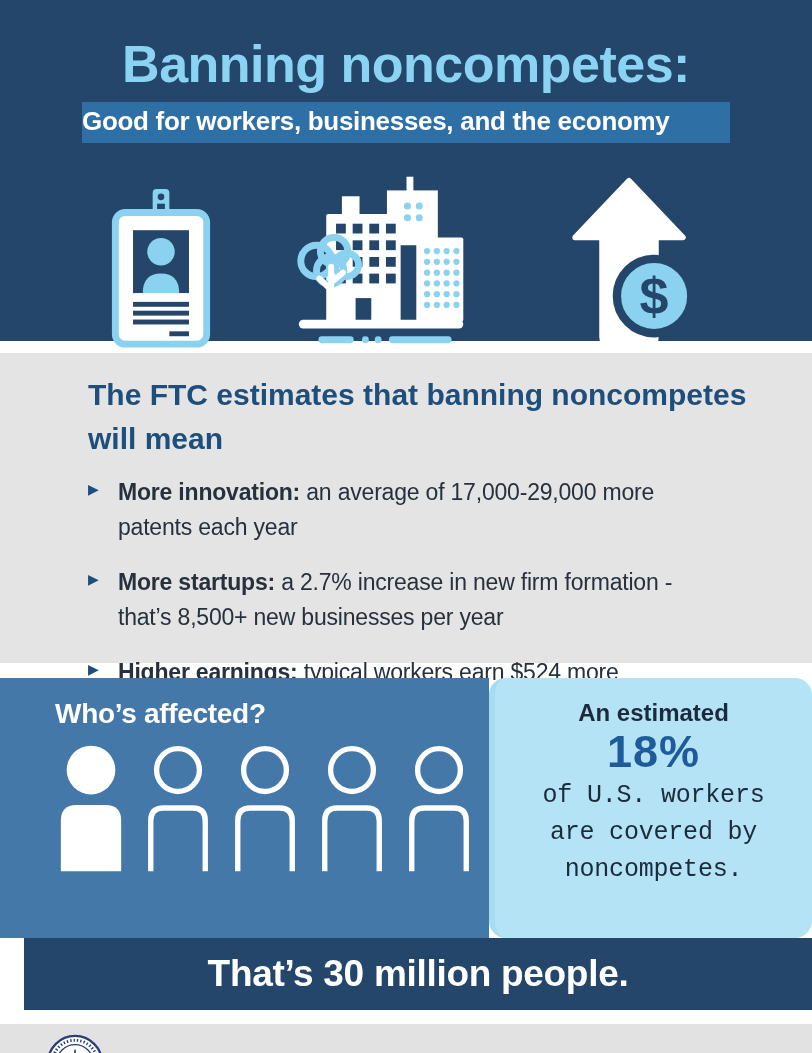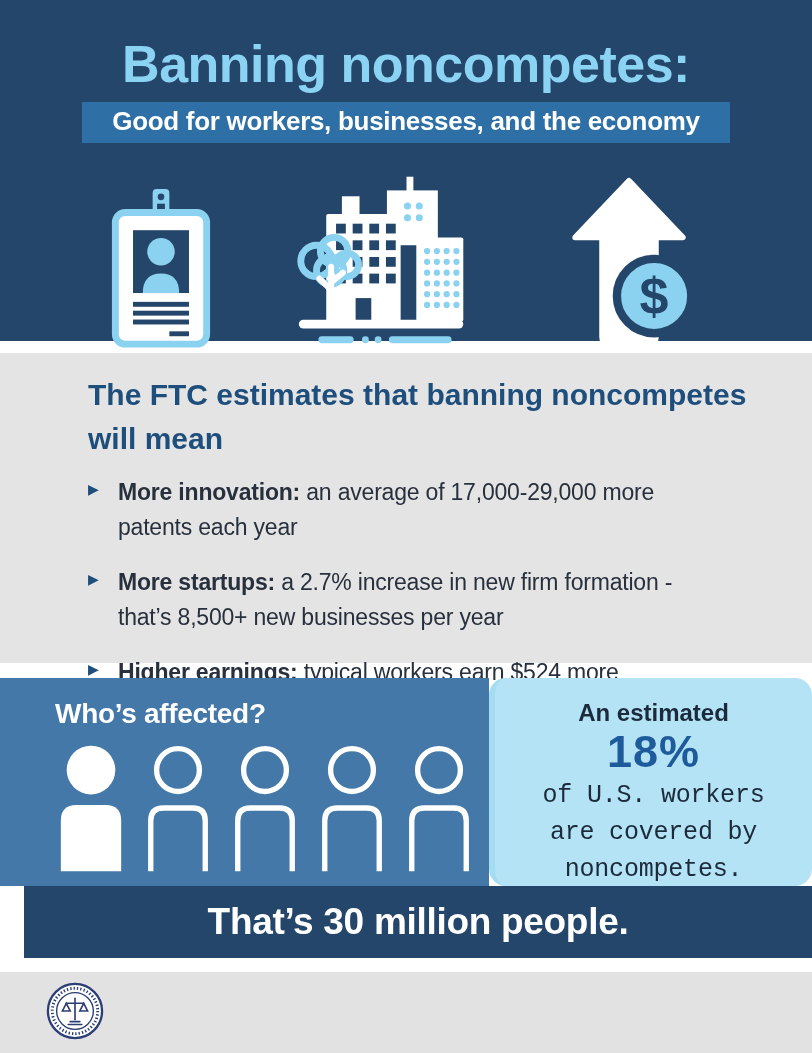--- a/index.html
+++ b/index.html
@@ -26,21 +26,21 @@
     font-size: 52px;
     font-weight: bold;
     letter-spacing: -0.5px;
     color: #8BD3F2;
   }
   .subtitle-banner {
     width: 648px;
     margin: 8px auto 0;
     background: #2E6FA5;
     padding: 4px 0 6px;
-    text-align: center;
+    text-align: left;
   }
   .subtitle-banner span {
     color: #ffffff;
     font-size: 26px;
     font-weight: bold;
     letter-spacing: -0.3px;
   }
   .icon-row {
     margin-top: 20px;
     display: flex;
@@ -80,21 +80,21 @@
   .bullet-body {
     font-size: 23px;
     color: #27303C;
     line-height: 1.5;
     letter-spacing: -0.2px;
   }
   .bullet-lead { font-weight: bold; }
 
   
   .affected {
-    height: 208px;
+    height: 260px;
     display: flex;
   }
   .affected-left {
     width: 489px;
     background: #4478A8;
     padding: 20px 0 0 55px;
   }
   .affected-heading {
     color: #ffffff;
     font-size: 28px;

